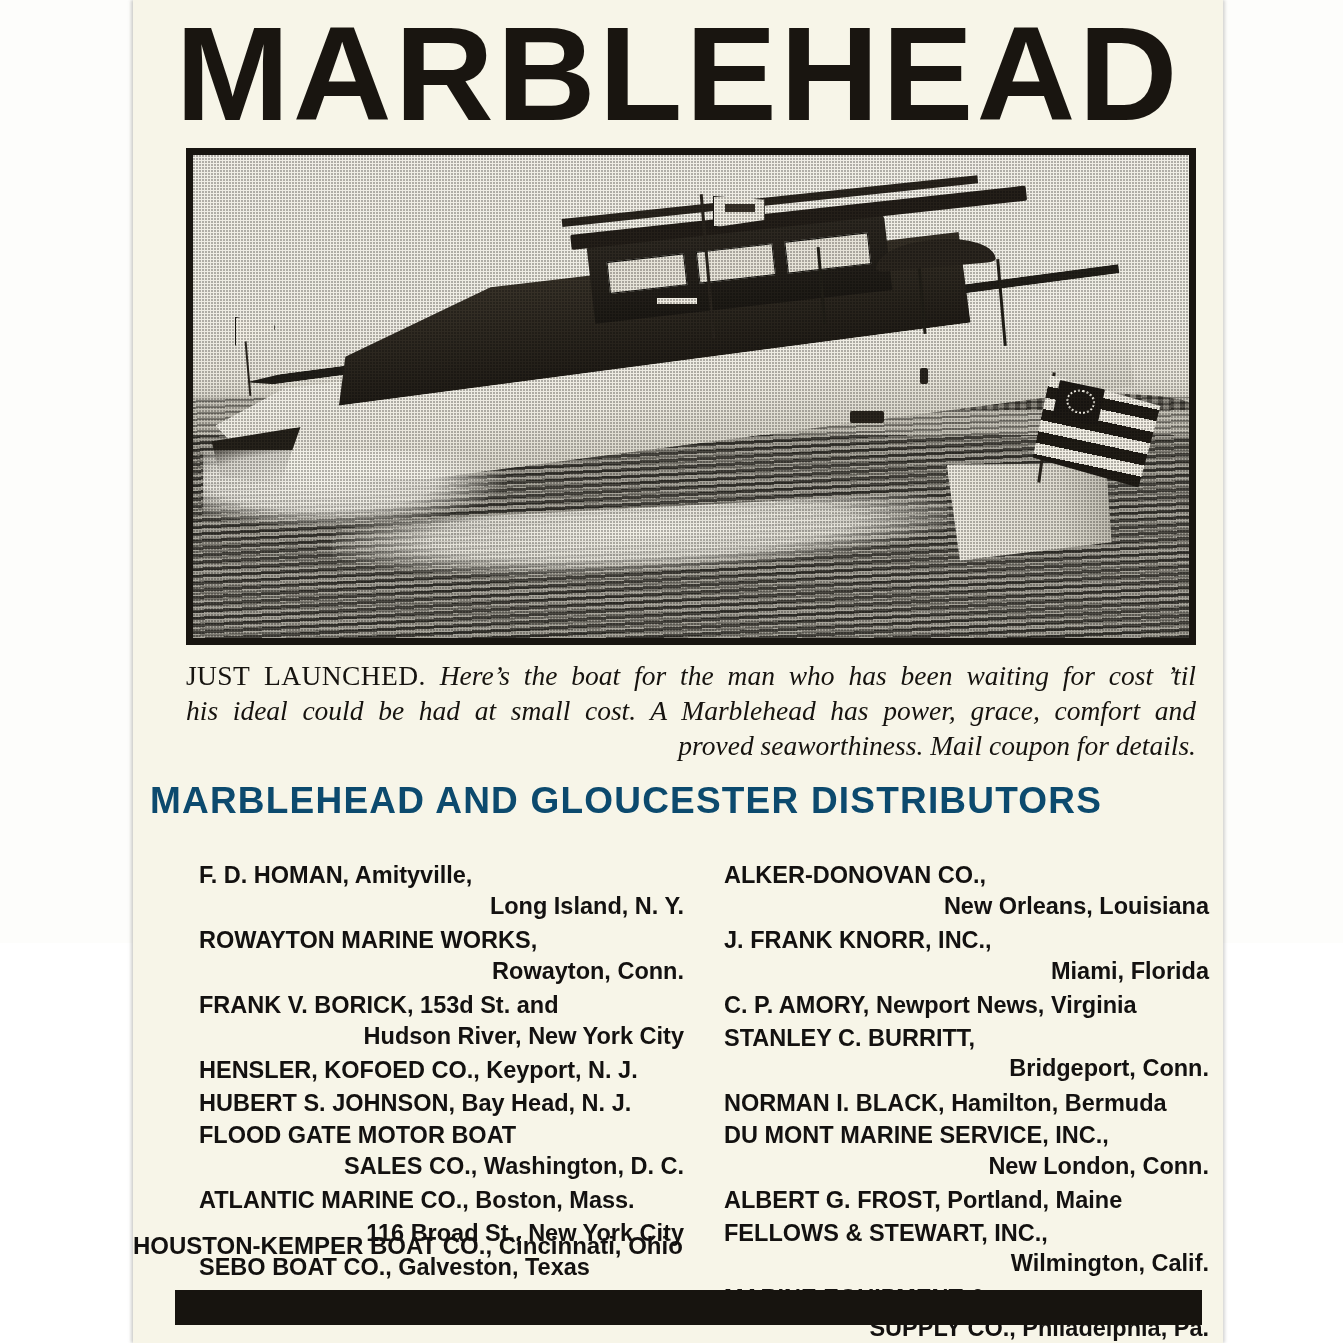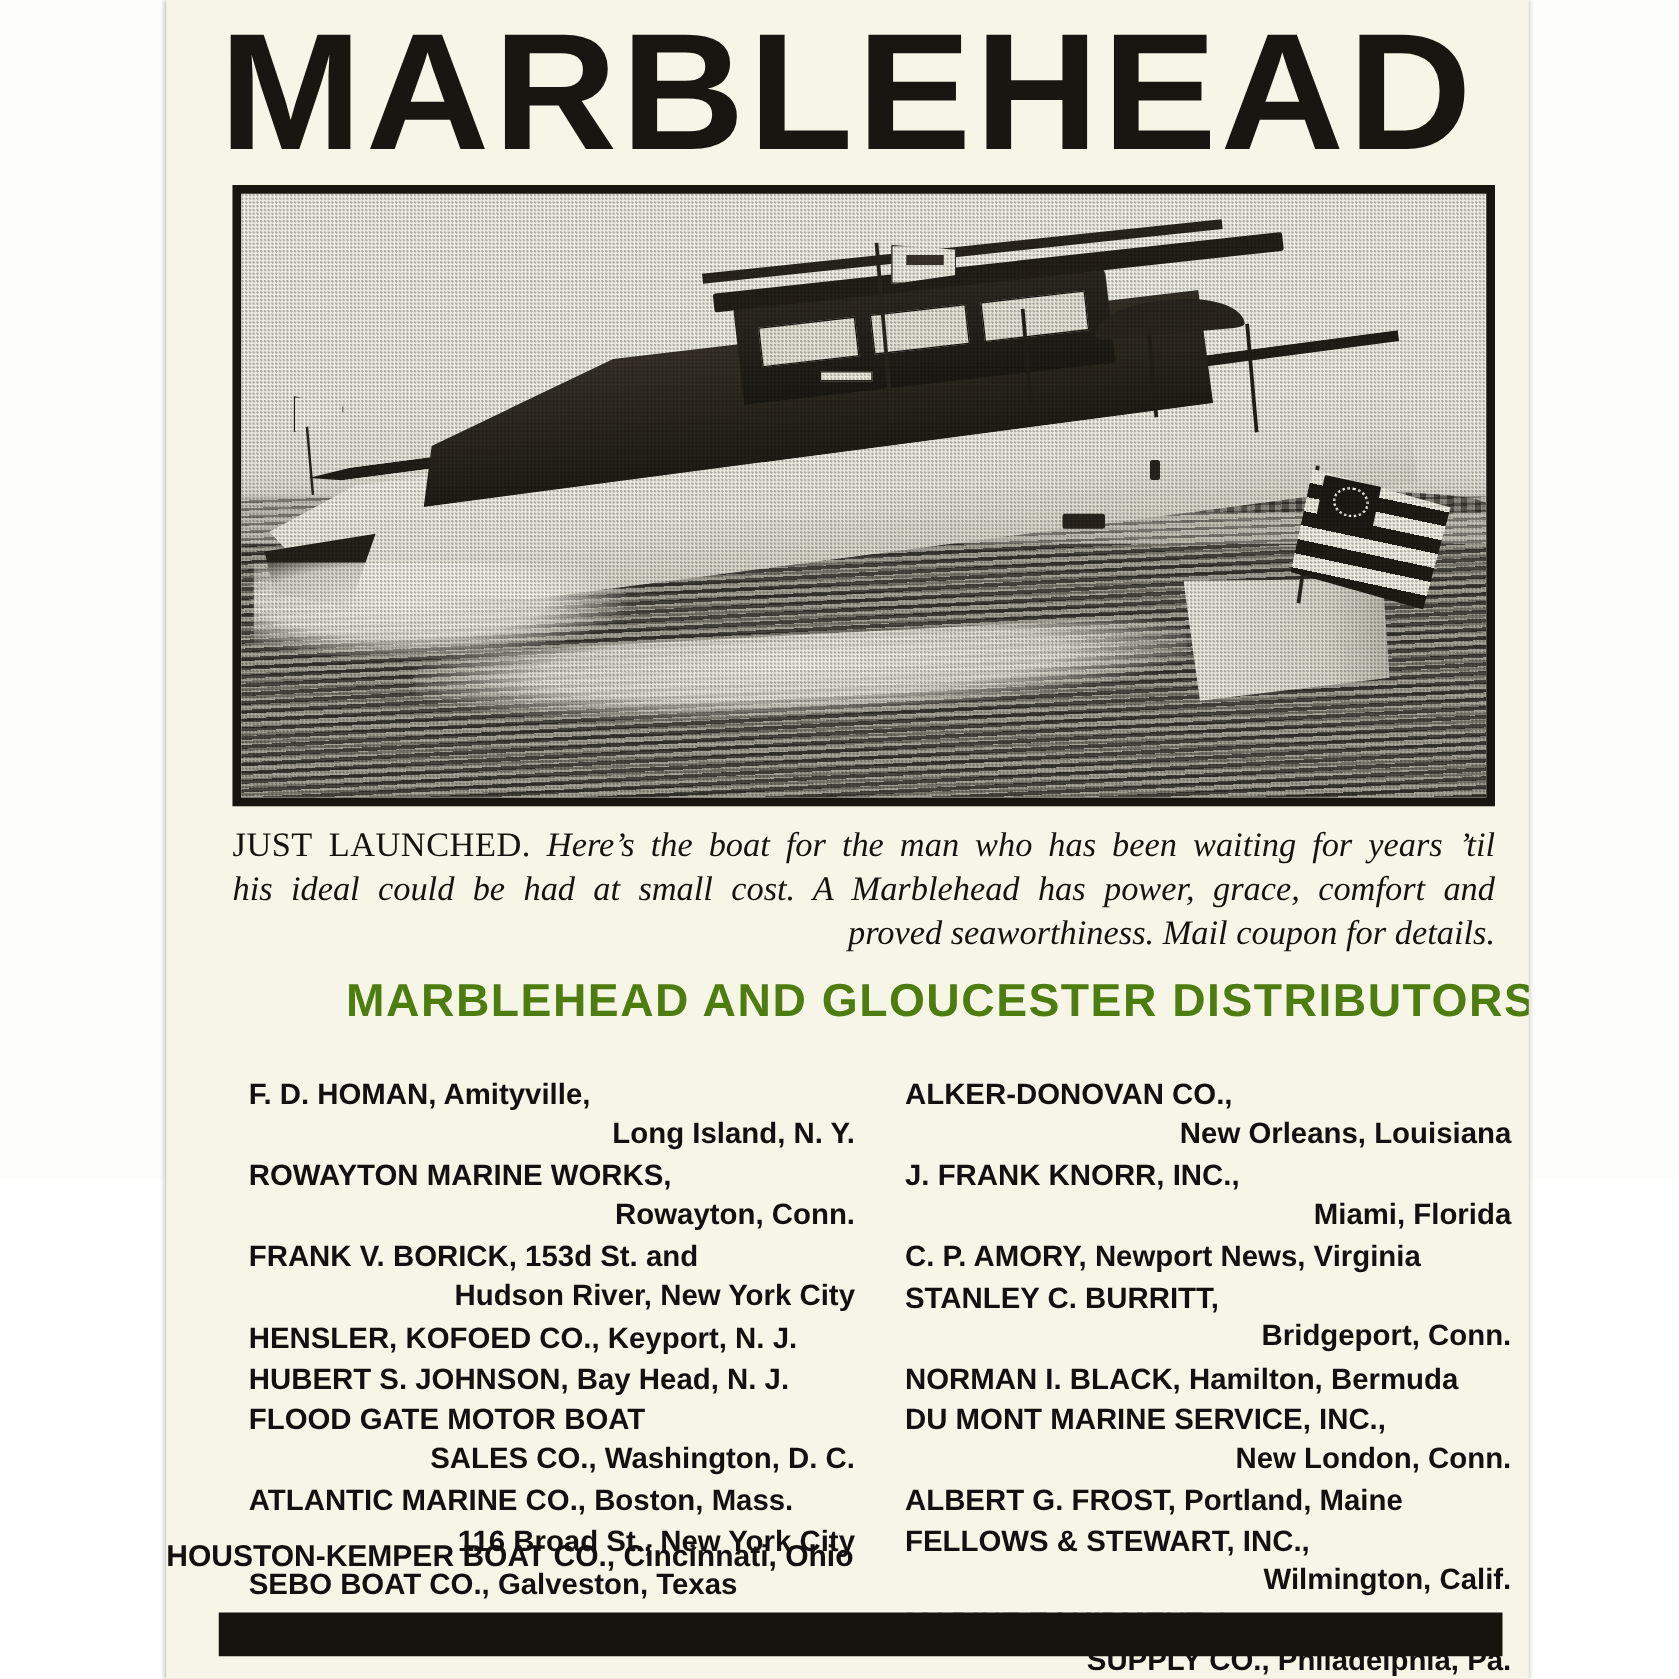--- a/index.html
+++ b/index.html
@@ -295,29 +295,29 @@
   #caption .lead {
     font-style: normal;
     letter-spacing: .4px;
   }
   #cap-l1, #cap-l2 { text-align: justify; text-align-last: justify; }
   #cap-l3 { text-align: right; }
 
   
   #dist-heading {
     position: absolute;
-    left: 6px;
+    left: 17px;
     top: 780px;
     width: 1090px;
-    text-align: right;
+    text-align: left;
     font-family: "Liberation Sans Narrow", "Liberation Sans", sans-serif;
     font-weight: bold;
     font-size: 37px;
     letter-spacing: 1.2px;
-    color: #4d7c0f;
+    color: #0c4a6e;
     white-space: nowrap;
   }
 
   
   #cols {
     position: absolute;
     left: 66px;
     top: 836px;
     width: 1010px;
     display: flex;
@@ -413,21 +413,21 @@
         <div class="deckfig" style="left:73%;top:44%;width:8px;height:16px;"></div>
         <div class="deckfig" style="left:66%;top:53%;width:34px;height:12px;"></div>
 
         <div class="pl" id="stem"></div>
         <div class="pl" id="bow-wave"></div>
         <div class="pl" id="wake"></div>
       </div>
     </div>
 
     <div id="caption">
-      <div id="cap-l1"><span class="lead">JUST LAUNCHED.</span> <span>Here’s the boat for the man who has been waiting for years ’til</span></div>
+      <div id="cap-l1"><span class="lead">JUST LAUNCHED.</span> <span>Here’s the boat for the man who has been waiting for cost ’til</span></div>
       <div id="cap-l2">his ideal could be had at small cost. A Marblehead has power, grace, comfort and</div>
       <div id="cap-l3">proved seaworthiness. Mail coupon for details.</div>
     </div>
 
     <div id="dist-heading">MARBLEHEAD  AND  GLOUCESTER  DISTRIBUTORS</div>
 
     <div id="cols">
       <div class="col" id="col-left">
           <div class="entry">
             <span class="l1">F. D. HOMAN, Amityville,</span>

